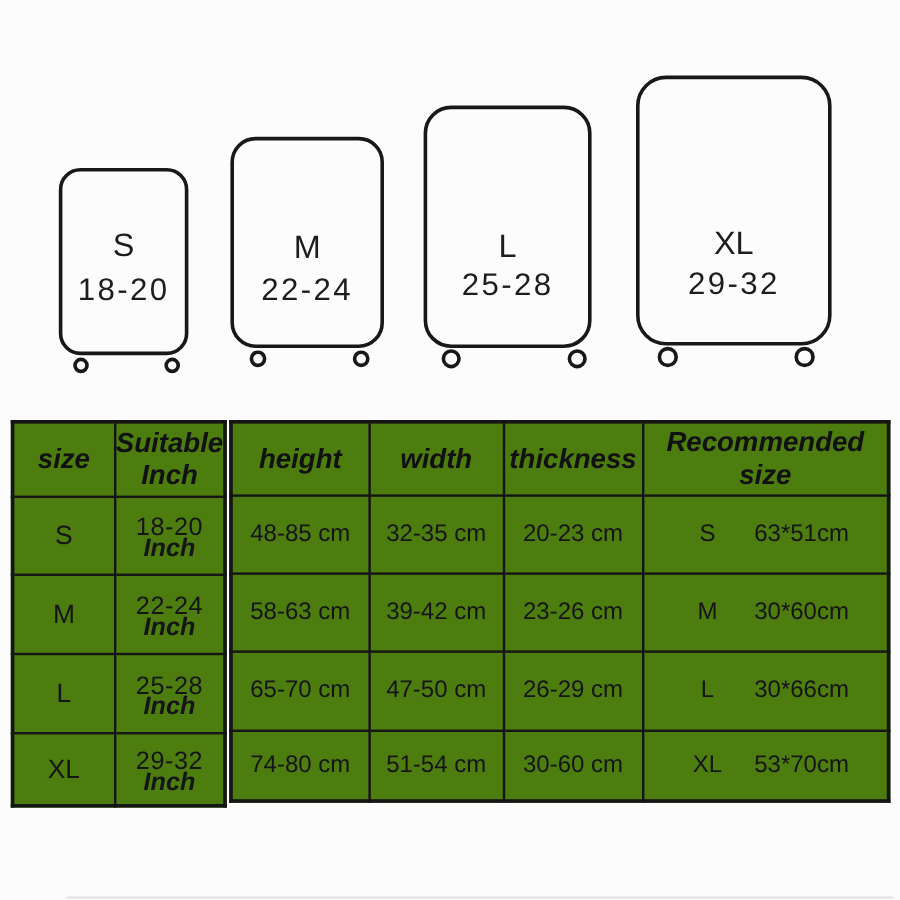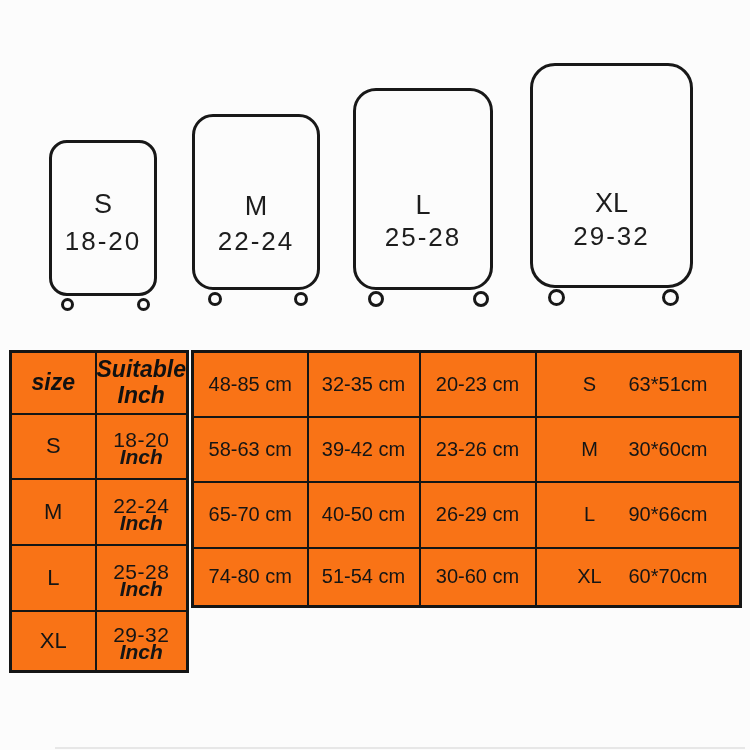--- a/index.html
+++ b/index.html
@@ -86,21 +86,21 @@
   .s4 .wheel { width: 17px; height: 17px; }
   .s4 .w-left  { left: 15px;  top: 223px; }
   .s4 .w-right { left: 129px; top: 223px; }
 
   
   .tbl {
     position: absolute;
     border-collapse: collapse;
     table-layout: fixed;
     border: 3px solid #151515;
-    background: #f97316;
+    background: #4d7c0f;
   }
   .tbl th, .tbl td {
     border: 2px solid #151515;
     padding: 0;
     text-align: center;
     vertical-align: middle;
   }
   .tbl th {
     font-weight: bold;
     font-style: italic;
@@ -212,20 +212,26 @@
     </table>
 
   <table class="tbl right-tbl">
     <colgroup>
         <col style="width:115px">
         <col style="width:112px">
         <col style="width:116px">
         <col style="width:205px">
       </colgroup>
     <tbody>
+        <tr style="height:61px">
+      <th>height</th>
+      <th>width</th>
+      <th>thickness</th>
+      <th>Recommended size</th>
+    </tr>
     <tr style="height:65px">
       <td>48-85 cm</td>
       <td>32-35 cm</td>
       <td>20-23 cm</td>
       <td>
         <div class="rec-cell-inner">
           <span class="rec-letter">S</span>
           <span class="rec-value">63*51cm</span>
         </div>
       </td>
@@ -236,37 +242,37 @@
       <td>23-26 cm</td>
       <td>
         <div class="rec-cell-inner">
           <span class="rec-letter">M</span>
           <span class="rec-value">30*60cm</span>
         </div>
       </td>
     </tr>
     <tr style="height:66px">
       <td>65-70 cm</td>
-      <td>40-50 cm</td>
+      <td>47-50 cm</td>
       <td>26-29 cm</td>
       <td>
         <div class="rec-cell-inner">
           <span class="rec-letter">L</span>
-          <span class="rec-value">90*66cm</span>
+          <span class="rec-value">30*66cm</span>
         </div>
       </td>
     </tr>
     <tr style="height:59px">
       <td>74-80 cm</td>
       <td>51-54 cm</td>
       <td>30-60 cm</td>
       <td>
         <div class="rec-cell-inner">
           <span class="rec-letter">XL</span>
-          <span class="rec-value">60*70cm</span>
+          <span class="rec-value">53*70cm</span>
         </div>
       </td>
     </tr>
   </tbody>
     </table>
 
   <div class="artifact"></div>
 </div>
 
 </body></html>

